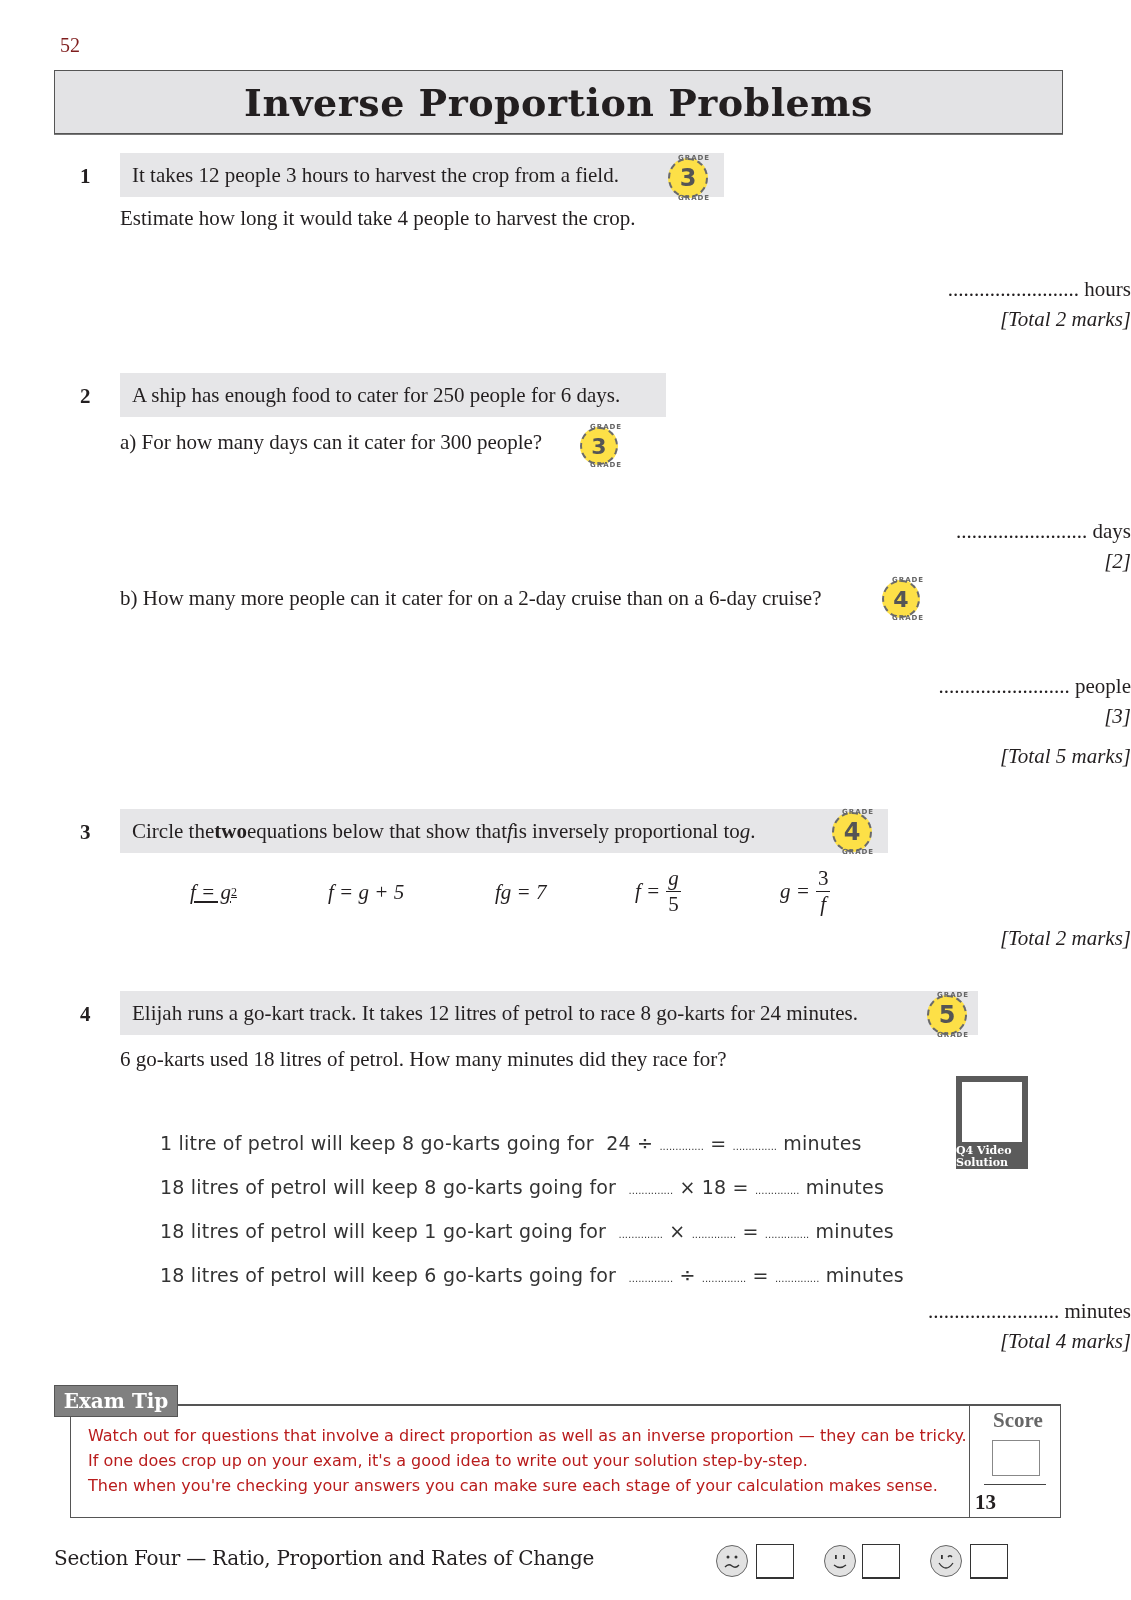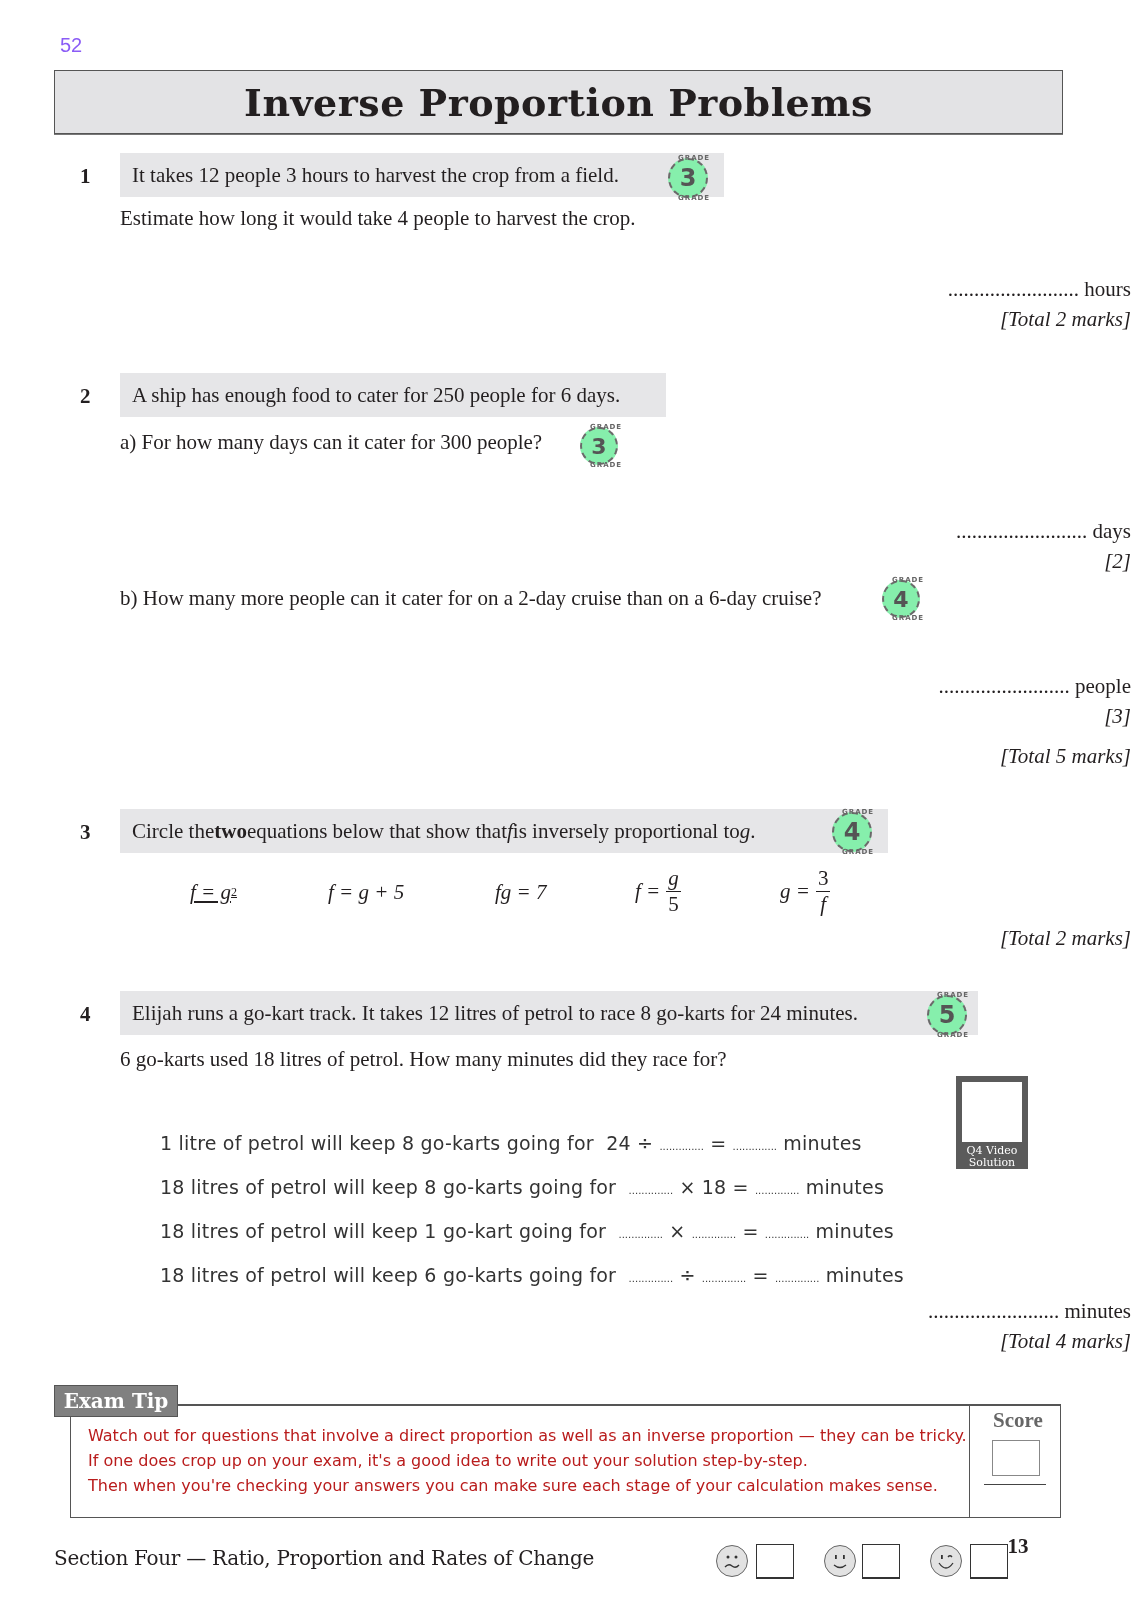--- a/index.html
+++ b/index.html
@@ -1,57 +1,57 @@
 <!DOCTYPE html>
 <html><head>
 <meta charset="utf-8">
 <style>
   html, body { margin:0; padding:0; background:#ffffff; }
   body { width:1131px; height:1600px; position:relative; overflow:hidden; color:#231f20;
          font-family:"Liberation Serif", serif; }
   .abs { position:absolute; }
-  .page-num { left:60px; top:34px; font-family:Liberation Sans, sans-serif; font-size:20px; color:#8b5cf6; }
+  .page-num { left:60px; top:34px; font-family:Liberation Serif, serif; font-size:20px; color:#7f1d1d; }
   .title-bar { left:54px; top:70px; width:1007px; height:62px; background:#e3e3e5;
                border:1px solid #555; box-shadow:0 1px 0 #777; display:flex; align-items:center; justify-content:center;text-align:center; }
   .title-bar h1 { margin:0; font-family:"DejaVu Serif", serif; font-weight:bold; font-size:38px; letter-spacing:0.5px; color:#231f20; }
   .qnum { font-family:"Liberation Serif", serif; font-weight:bold; font-size:21px; }
   .band { background:#e6e6e8; font-size:21px; padding:0 12px; height:44px; display:flex; align-items:center; white-space:nowrap; }
   .txt { font-size:21px; white-space:nowrap; }
   .right { right:0; width:1035px; text-align:right; font-size:21px; white-space:nowrap; }
   .marks { font-style:italic; }
-  .badge { width:40px; height:40px; border-radius:50%; border:2px dashed #6a6a6a; background:#86efac;
+  .badge { width:40px; height:40px; border-radius:50%; border:2px dashed #6a6a6a; background:#fde047;
            display:flex; align-items:center; justify-content:center; font-family:"DejaVu Sans", sans-serif;
            font-weight:bold; font-size:24px; color:#555; box-sizing:border-box; }
   .badge .lbl { position:absolute; font-size:7px; letter-spacing:1px; color:#666; font-weight:bold; }
   .badge .lbl.top { top:-6px; left:8px; }
   .badge .lbl.bot { bottom:-6px; left:8px; }
   .eq { font-family:"Liberation Serif", serif; font-style:italic; font-size:21px; white-space:nowrap; display:flex; align-items:center; }
   .eq .up { font-style:normal; }
   .frac { display:inline-flex; flex-direction:column; align-items:center; margin-left:6px; line-height:1; }
   .frac span { padding:0 2px; }
   .frac .num { border-bottom:1px solid #231f20; padding-bottom:2px; }
   .frac .den { padding-top:2px; }
   .hand { font-family:"DejaVu Sans", sans-serif; font-size:19px; color:#333; white-space:nowrap; letter-spacing:0.2px;margin-top:40px; }
   .dots { font-size:10px; letter-spacing:0; color:#333; }
   .video { left:956px; top:1076px; width:72px; height:93px; background:#5b5b5b; }
   .video .screen { position:absolute; left:6px; top:6px; width:60px; height:60px; background:#fff; }
-  .video .cap { position:absolute; left:0; top:69px; width:72px; text-align:center; color:#fff;
-                font-family:"DejaVu Serif", serif; font-weight:normal; font-size:11px; line-height:12px; }
+  .video .cap { position:absolute; left:0; top:69px; width:72px; text-align:left; color:#fff;
+                font-family:"DejaVu Serif", serif; font-weight:bold; font-size:11px; line-height:12px; }
   .tip-box { left:70px; top:1405px; width:991px; height:113px; border:1.5px solid #555; box-sizing:border-box; }
   .tip-label { left:54px; top:1385px; width:122px; height:30px; background:#808080; border:1px solid #555;
                color:#fff; font-family:"DejaVu Serif", serif; font-weight:bold; font-size:20px;
                display:flex; align-items:center; justify-content:center; }
   .tip-line { left:176px; top:1404px; width:885px; height:0; border-top:1.5px solid #555; }
   .tip-text { left:88px; top:1423px; font-family:"DejaVu Sans", sans-serif; font-size:16px; line-height:25px; color:#b91c1c; }
   .score-div { left:969px; top:1405px; width:0; height:113px; border-left:1.5px solid #555; }
   .score-lbl { left:975px; top:1408px; width:86px; text-align:center; font-family:"Liberation Serif", serif;
                font-weight:bold; font-size:21px; color:#666; }
   .score-box { left:992px; top:1440px; width:46px; height:34px; border:1px solid #888; }
   .score-rule { left:984px; top:1484px; width:62px; height:0; border-top:1.5px solid #444; }
-  .score-total { left:975px; top:1490px; width:86px; text-align:center; font-family:"Liberation Serif", serif; font-weight:bold; font-size:21px;margin-top:44px; }
+  .score-total { left:975px; top:1490px; width:86px; text-align:left; font-family:"Liberation Serif", serif; font-weight:bold; font-size:21px; }
   .footer { left:54px; top:1546px; font-family:"DejaVu Serif", serif; font-size:20px; color:#231f20; letter-spacing:-0.3px; }
   .face { width:32px; height:32px; border-radius:50%; background:#e2e2e2; border:1px solid #666; box-sizing:border-box; }
   .tick { width:38px; height:35px; border:1.5px solid #333; border-bottom-width:2px; box-sizing:border-box; background:#fff; }
 </style>
 </head>
 <body>
 
 <div class="abs page-num">52</div>
 
 <div class="abs title-bar">

